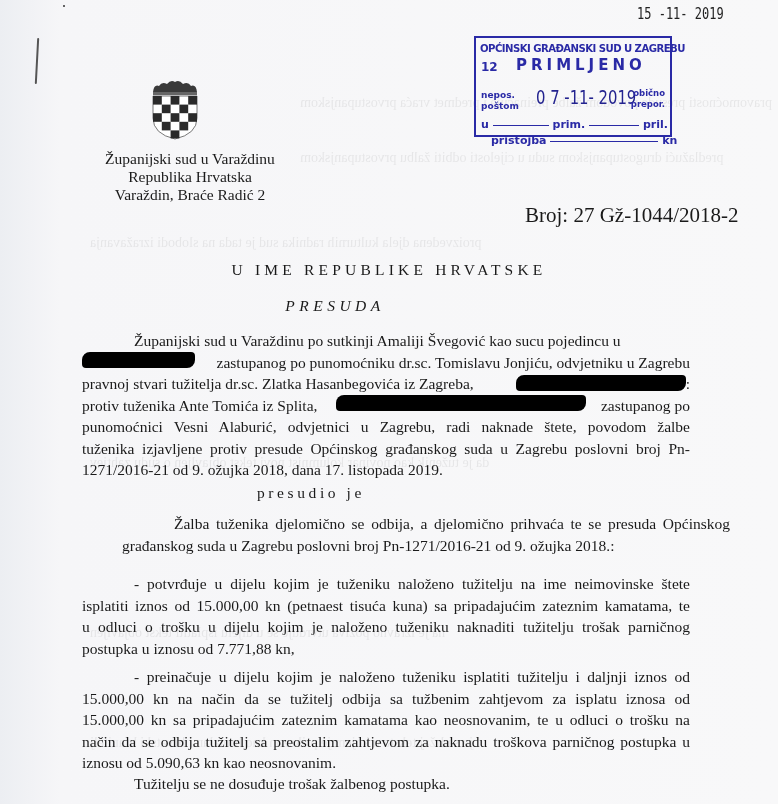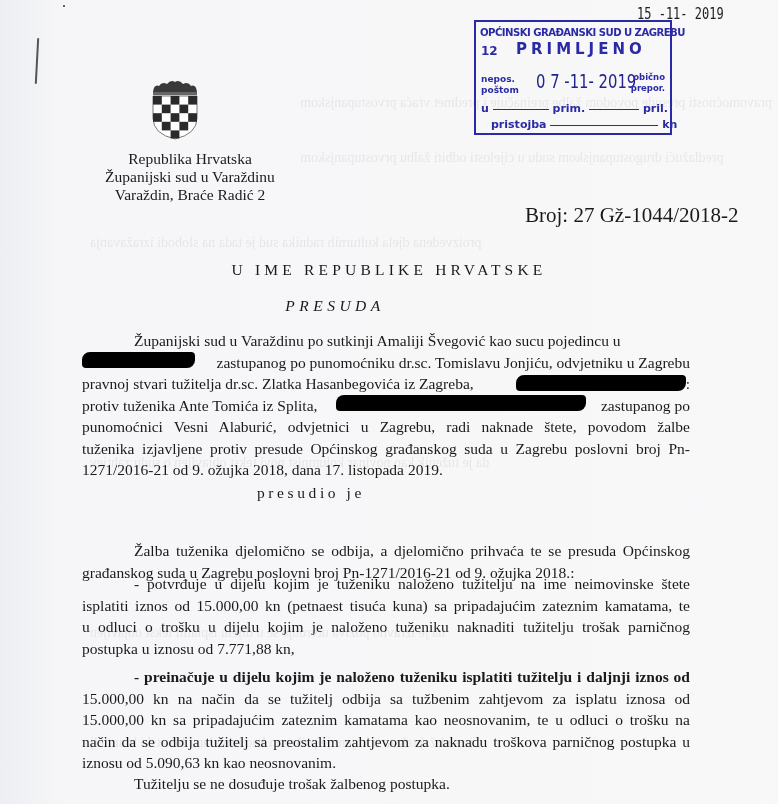--- a/index.html
+++ b/index.html
@@ -15,21 +15,21 @@
     background:#555; transform:rotate(3deg); border-radius:1px; }
   .dot { position:absolute; left:63px; top:5px; width:2px; height:2px; background:#333; border-radius:50%; }
 
   .arms { position:absolute; left:150px; top:78px; width:50px; height:62px; }
   .header-block { position:absolute; left:95px; top:150px; width:190px; text-align:center;
     font-size:15.5px; line-height:18px; }
   .header-block div { white-space:nowrap; }
 
   .stamp-date { position:absolute; left:637px; top:5px; font-family:"DejaVu Sans Mono","Liberation Mono",monospace;
     font-size:15px; color:#222; letter-spacing:0px; transform:scaleX(0.8); transform-origin:left; }
-  .stamp { position:absolute; left:474px; top:20px; width:198px; height:115px;
+  .stamp { position:absolute; left:474px; top:36px; width:198px; height:101px;
     border:2.5px solid #2a2aa6; color:#2a2aa6; font-family:"DejaVu Sans","Liberation Sans",sans-serif;
     box-sizing:border-box; }
   .stamp .court { position:absolute; left:4px; top:4px; font-size:11px; font-weight:bold; letter-spacing:-0.6px; white-space:nowrap; transform:scaleX(0.92); transform-origin:left;}
   .stamp .num { position:absolute; left:5px; top:22px; font-size:12px; font-weight:bold; }
   .stamp .recv { position:absolute; left:40px; top:18px; font-size:15px; font-weight:bold; letter-spacing:4px; }
   .stamp .nepos { position:absolute; left:5px; top:52px; font-size:9px; line-height:11px; font-weight:bold; }
   .stamp .date { position:absolute; left:60px; top:48px; font-size:19px; font-family:"DejaVu Sans","Liberation Sans",sans-serif; transform:scaleX(0.78); transform-origin:left; white-space:nowrap; color:#23238f;}
   .stamp .obicno { position:absolute; right:5px; top:50px; font-size:8.5px; line-height:11px; text-align:right; font-weight:bold;}
   .stamp .line1 { position:absolute; left:5px; top:80px; font-size:11px; font-weight:bold; white-space:nowrap; }
   .stamp .line2 { position:absolute; left:5px; top:96px; font-size:11px; font-weight:bold; white-space:nowrap;margin-left:10px; }
@@ -104,22 +104,22 @@
       <rect x="3" y="35.2" width="8.8" height="8.6"></rect>
       <rect x="20.6" y="35.2" width="8.8" height="8.6"></rect>
       <rect x="38.2" y="35.2" width="8.8" height="8.6"></rect>
       <rect x="11.8" y="43.8" width="8.8" height="8.6"></rect>
       <rect x="29.4" y="43.8" width="8.8" height="8.6"></rect>
       <rect x="20.6" y="52.4" width="8.8" height="8"></rect>
     </g>
   </svg>
 
   <div class="header-block">
+    <div>Županijski sud u Varaždinu</div>
     <div>Republika Hrvatska</div>
-    <div>Županijski sud u Varaždinu</div>
     <div>Varaždin, Braće Radić 2</div>
   </div>
 
   <div class="case-no">Broj: 27 Gž-1044/2018-2</div>
 
   <div class="title1">U IME REPUBLIKE HRVATSKE</div>
   <div class="title2">PRESUDA</div>
 
   <div class="para" style="top:330px;">
     <div><span class="indent"></span><span>Županijski sud u Varaždinu po sutkinji Amaliji Švegović kao sucu pojedincu u</span></div>
@@ -136,34 +136,34 @@
       <span class="redact" style="width:250px;margin-left:4px;"></span>
       <span>zastupanog po</span>
     </div>
     <div style="text-align-last:justify;">punomoćnici Vesni Alaburić, odvjetnici u Zagrebu, radi naknade štete, povodom žalbe</div>
     <div style="text-align-last:justify;">tuženika izjavljene protiv presude Općinskog građanskog suda u Zagrebu poslovni broj Pn-</div>
     <div>1271/2016-21 od 9. ožujka 2018, dana 17. listopada 2019.</div>
   </div>
 
   <div class="sub">presudio je</div>
 
-  <div class="para" style="top:540px;">
+  <div class="para" style="top:513px;margin-left:40px;">
     <div style="text-align-last:justify;"><span class="indent"></span><span>Žalba tuženika djelomično se odbija, a djelomično prihvaća te se presuda Općinskog</span></div>
     <div>građanskog suda u Zagrebu poslovni broj Pn-1271/2016-21 od 9. ožujka 2018.:</div>
   </div>
 
   <div class="para" style="top:573px;">
     <div style="text-align-last:justify;"><span class="indent"></span><span>- potvrđuje u dijelu kojim je tuženiku naloženo tužitelju na ime neimovinske štete</span></div>
     <div style="text-align-last:justify;">isplatiti iznos od 15.000,00 kn (petnaest tisuća kuna) sa pripadajućim zateznim kamatama, te</div>
     <div style="text-align-last:justify;">u odluci o trošku u dijelu kojim je naloženo tuženiku naknaditi tužitelju trošak parničnog</div>
     <div>postupka u iznosu od 7.771,88 kn,</div>
   </div>
 
   <div class="para" style="top:666px;">
-    <div style="text-align-last:justify;font-weight:bold;"><span class="indent"></span><span>- preinačuje u dijelu kojim je naloženo tuženiku isplatiti tužitelju i daljnji iznos od</span></div>
+    <div style="text-align-last:justify;"><span class="indent"></span><span>- preinačuje u dijelu kojim je naloženo tuženiku isplatiti tužitelju i daljnji iznos od</span></div>
     <div style="text-align-last:justify;">15.000,00 kn na način da se tužitelj odbija sa tužbenim zahtjevom za isplatu iznosa od</div>
     <div style="text-align-last:justify;">15.000,00 kn sa pripadajućim zateznim kamatama kao neosnovanim, te u odluci o trošku na</div>
     <div style="text-align-last:justify;">način da se odbija tužitelj sa preostalim zahtjevom za naknadu troškova parničnog postupka u</div>
     <div>iznosu od 5.090,63 kn kao neosnovanim.</div>
   </div>
 
   <div class="para" style="top:773px;">
     <div><span class="indent"></span><span>Tužitelju se ne dosuđuje trošak žalbenog postupka.</span></div>
   </div>
 

